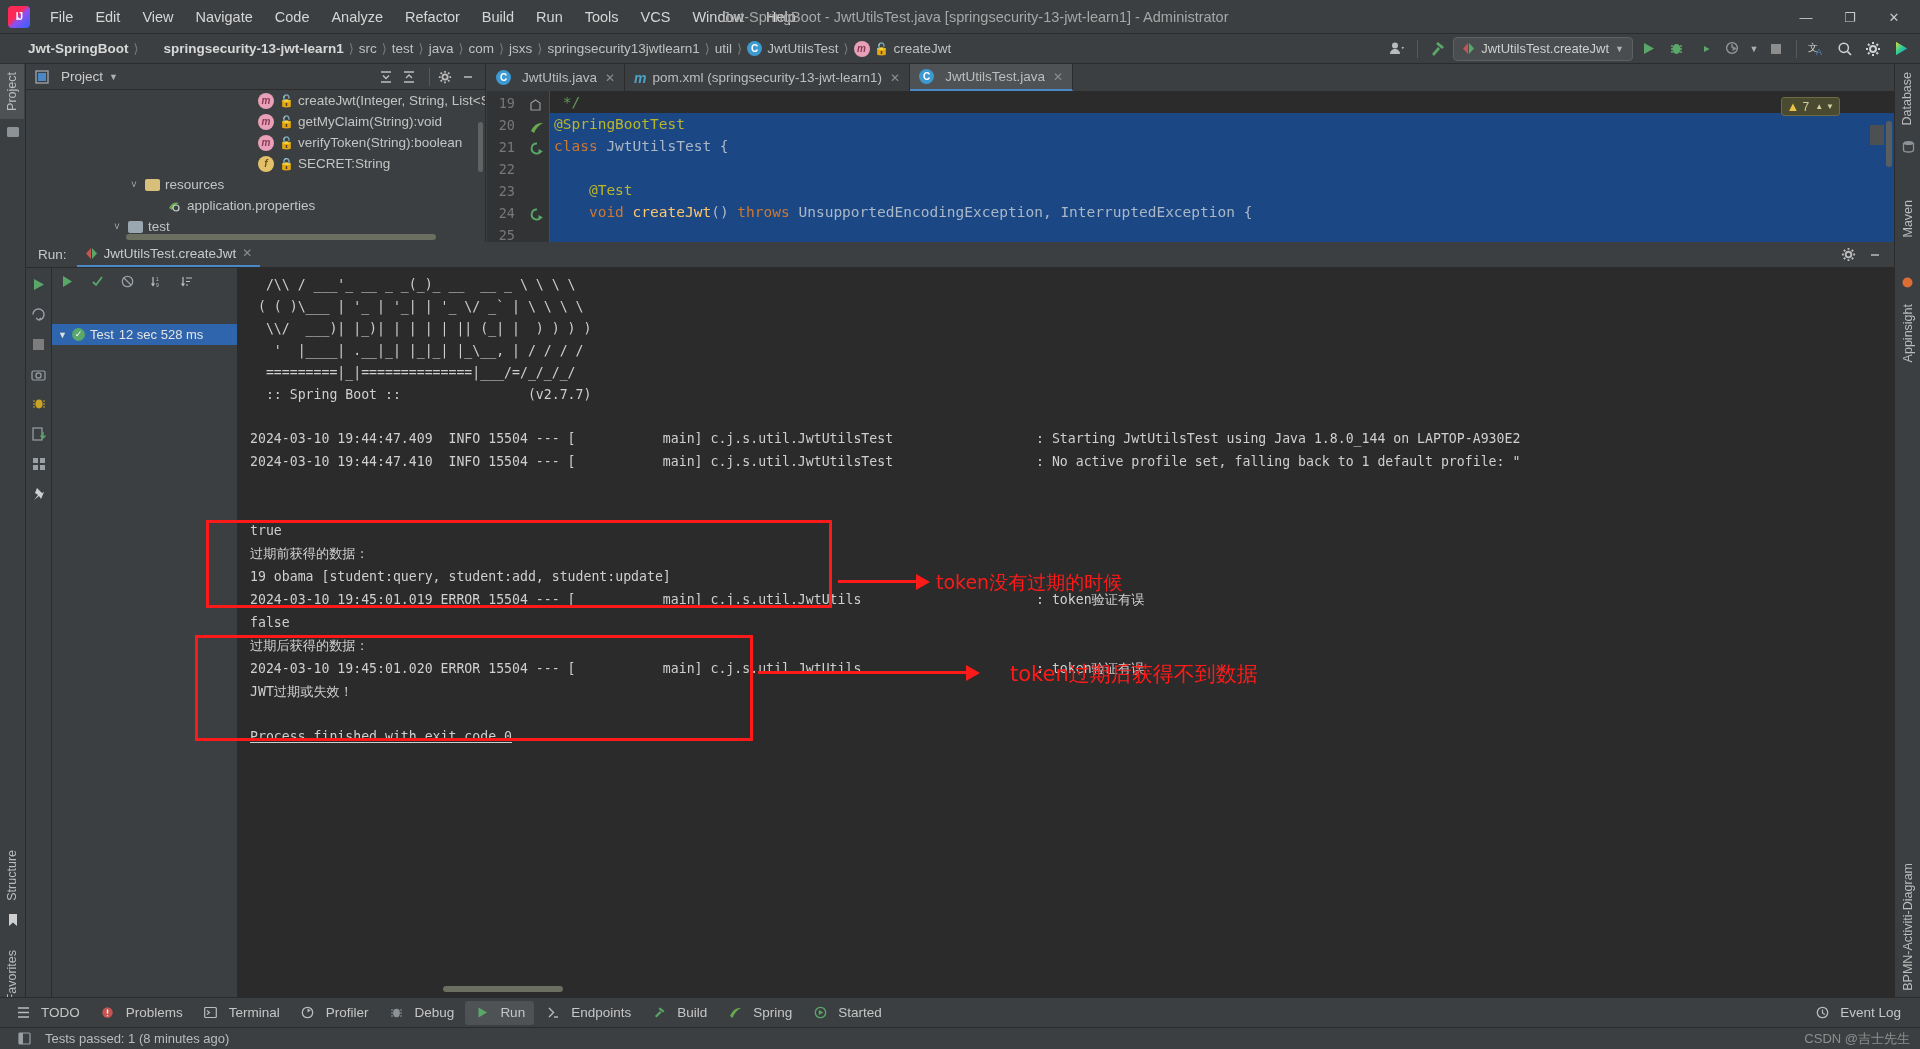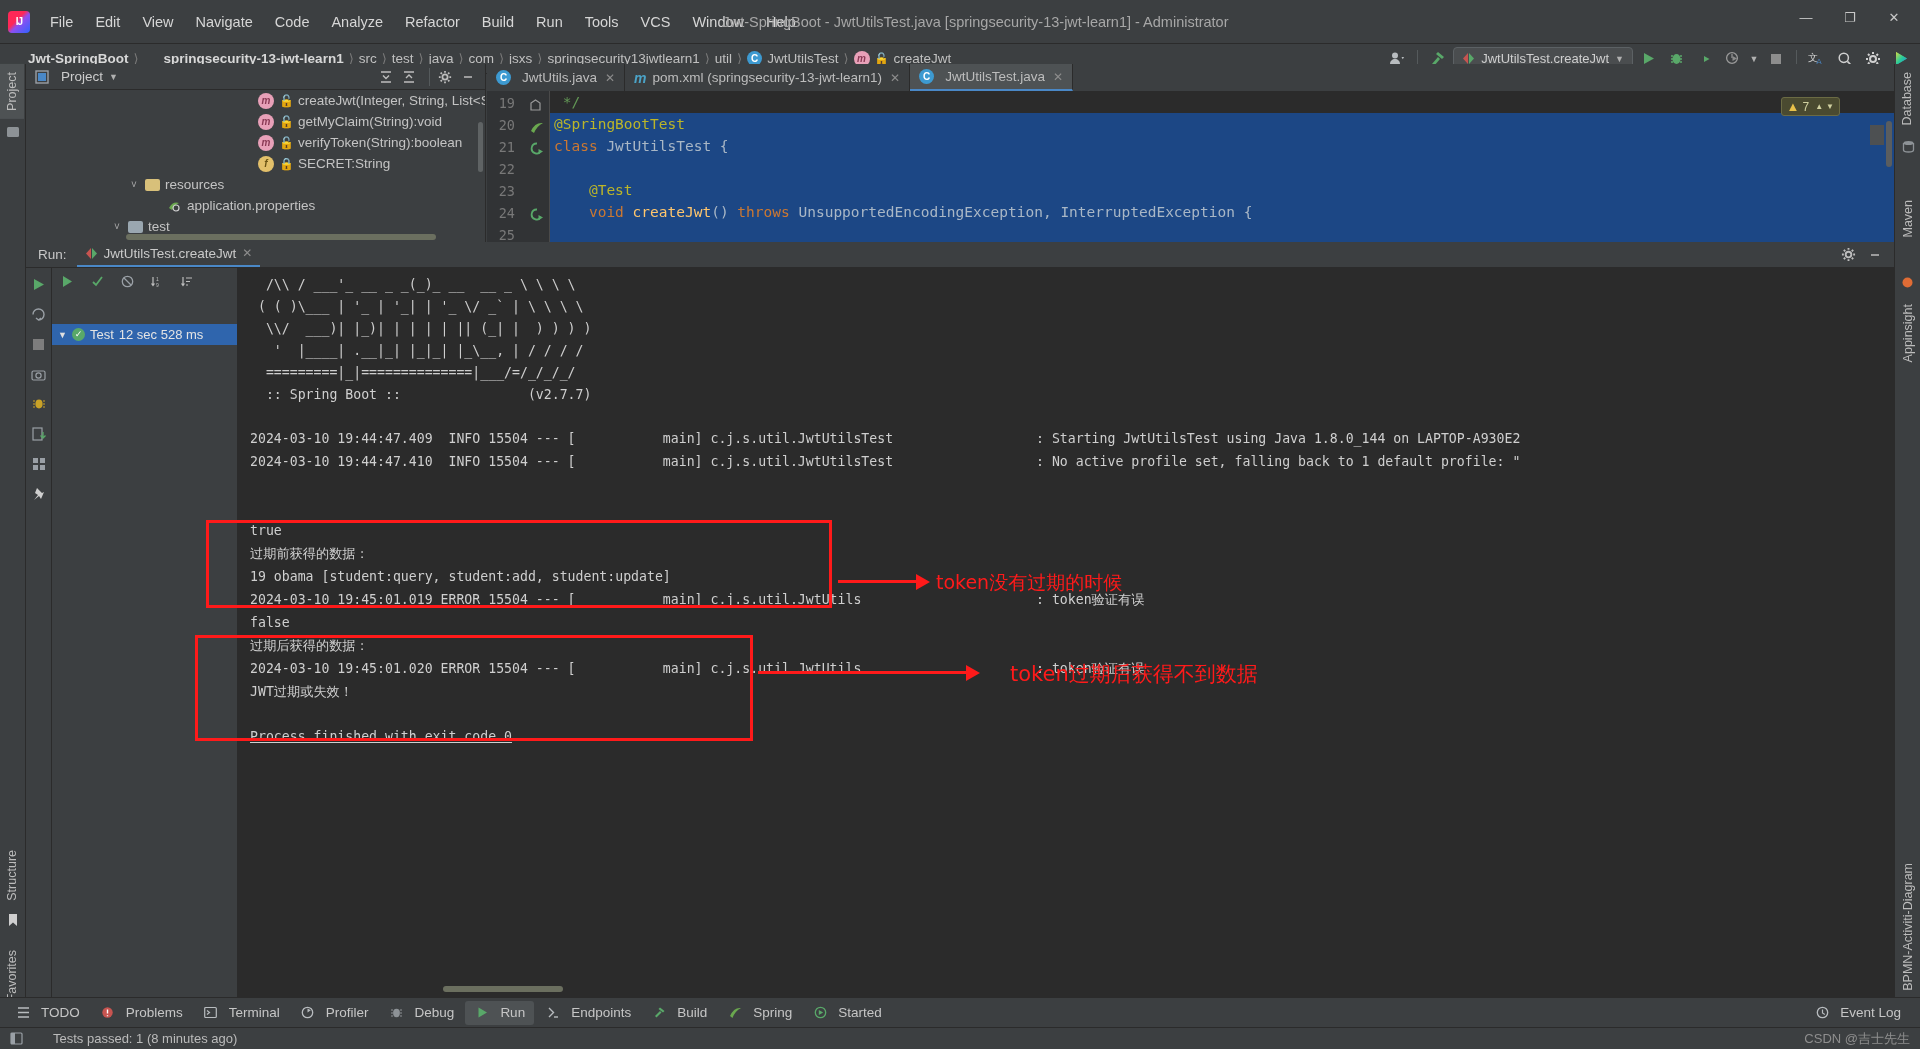--- a/index.html
+++ b/index.html
@@ -7,21 +7,21 @@
     width: 1920px; height: 1049px;
     background: #3c3f41;
     font-family: "Liberation Sans", sans-serif;
     overflow: hidden;
     color: #bbbbbb;
   }
   .app { position: relative; width: 1920px; height: 1049px; }
 
   
   .titlebar {
-    height: 44px; background: #3c3f41; display: flex; align-items: center;
+    height: 34px; background: #3c3f41; display: flex; align-items: center;
     border-bottom: 1px solid #2b2b2b; position: relative;
   }
   .ij-logo {
     width: 22px; height: 22px; margin: 0 9px 0 8px; border-radius: 4px;
     background: linear-gradient(135deg,#fe2857 0%,#fe2857 40%,#8e4ff0 55%,#2e63ff 100%);
     position: relative; flex: none;
   }
   .ij-logo::after {
     content:"IJ"; position:absolute; inset:0; color:#fff; font-size:10px;
     font-weight:bold; display:flex; align-items:center; justify-content:center;
@@ -193,21 +193,21 @@
     border-top:1px solid #2b2b2b; display:flex; align-items:center; padding-left:6px; gap:2px;
   }
   .bbtn { display:flex; align-items:center; gap:5px; font-size:13.5px; color:#c6c6c6;
           padding:4px 9px; border-radius:3px; white-space:nowrap; }
   .bbtn.active { background:#4e5254; }
   .bottom-right { margin-left:auto; display:flex; align-items:center; gap:8px; padding-right:10px; }
 
   
   .statusbar {
     position:absolute; left:0; right:0; bottom:0; height:22px; background:#3c3f41;
-    display:flex; align-items:center; padding-left:8px; gap:24px; font-size:13px; color:#bbb;
+    display:flex; align-items:center; padding-left:16px; gap:8px; font-size:13px; color:#bbb;
     border-top:1px solid #2b2b2b;
   }
   .status-right { margin-left:auto; padding-right:10px; display:flex; align-items:center; gap:10px;
                   color:#9a9a9a; font-size:13px;}
   .watermark { color:#8e8e8e; font-size:13px; }
   .circ-ok { display:inline-block; width:13px;height:13px;border-radius:50%; background:#59a869;
              color:#fff; font-size:9px; text-align:center; line-height:13px; }
 </style>
 </head>
 <body>

